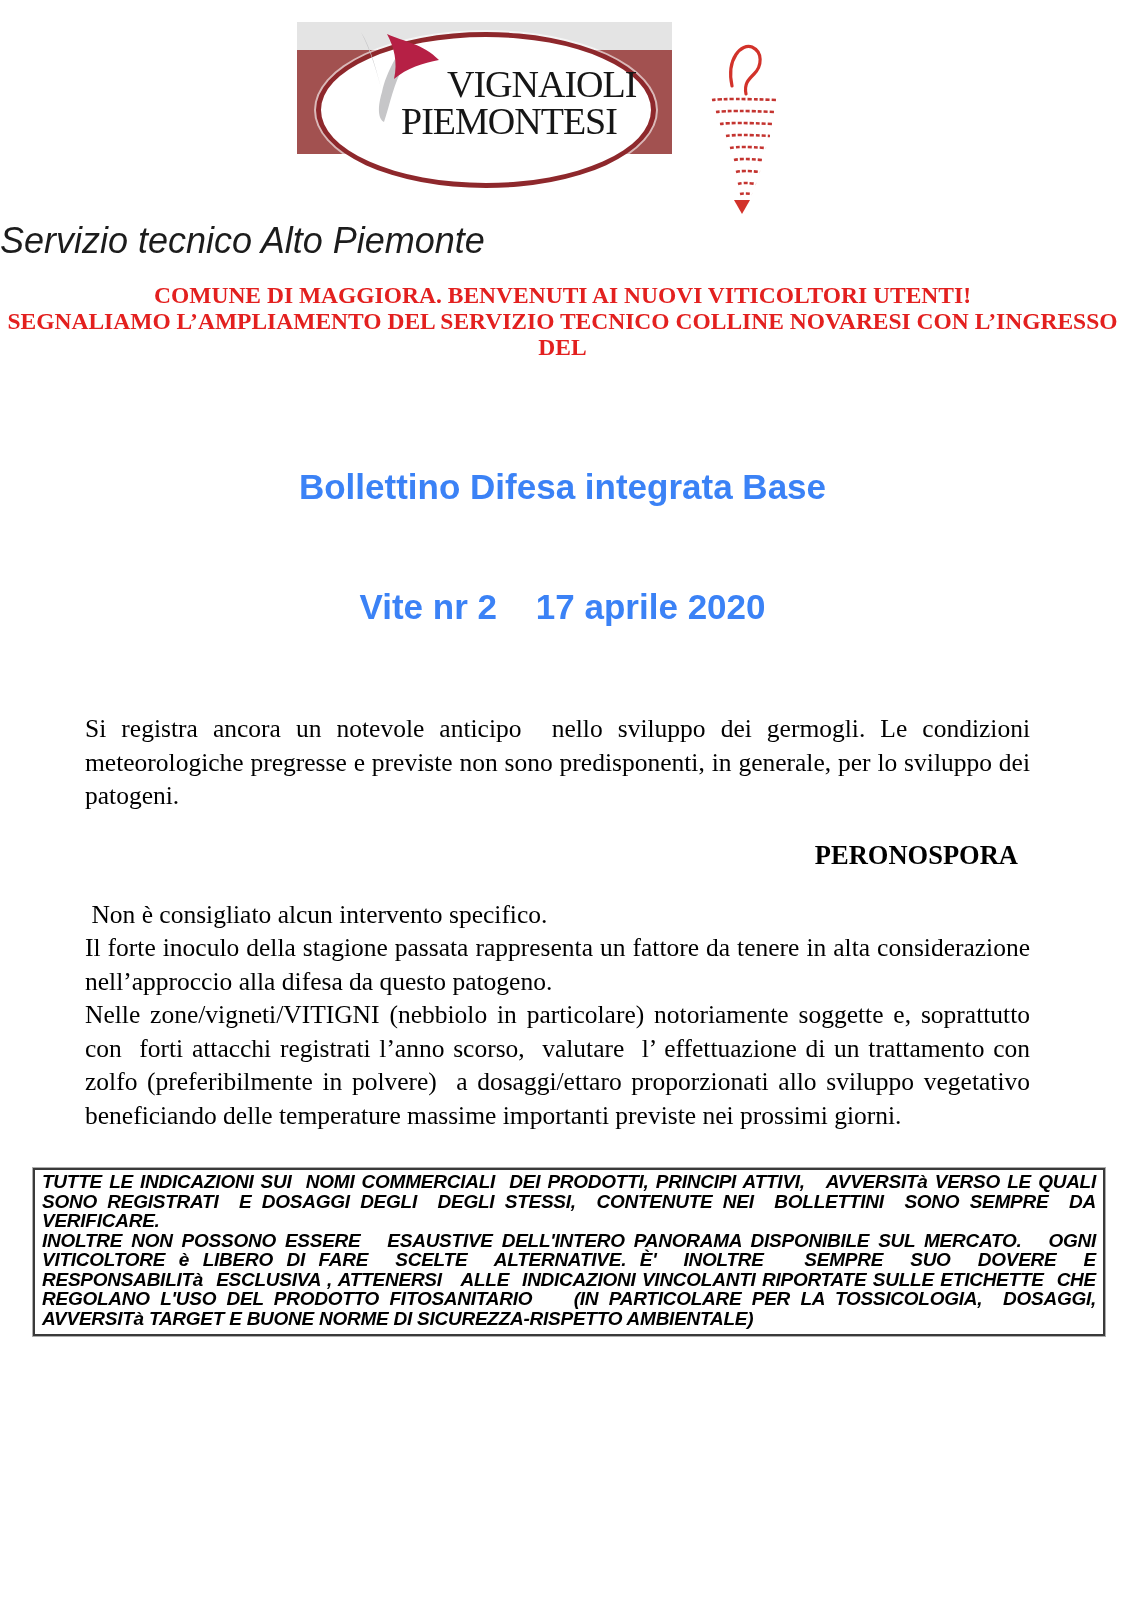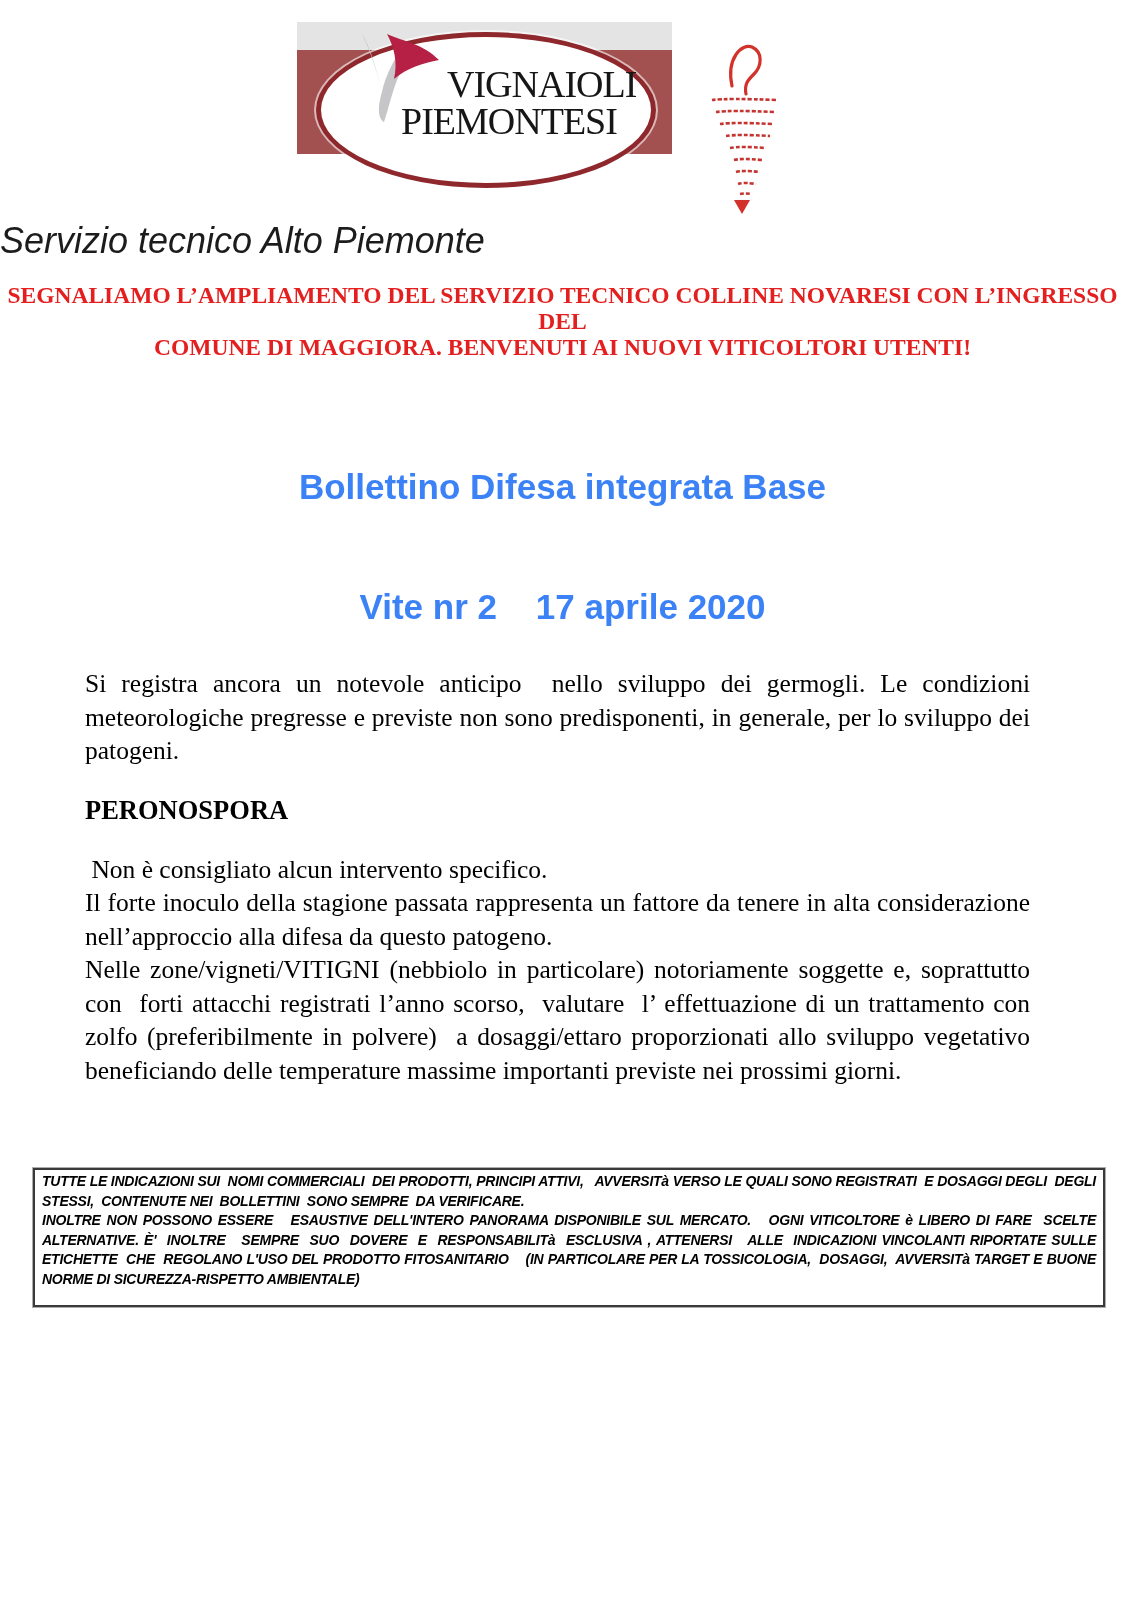--- a/index.html
+++ b/index.html
@@ -40,34 +40,34 @@
   }
   
   .doc-title{
     margin-top:27px;text-align:center;
     font-family:"Liberation Sans","DejaVu Sans",sans-serif;font-weight:bold;
     font-size:35px;line-height:40px;color:#3b82f6;white-space:pre;
   }
   
   .content{margin:0 95px 0 85px;font-size:25.5px;line-height:33.5px;}
   .p{white-space:pre-wrap;text-align:justify;margin:0;}
-  .p-intro{}
+  .p-intro{margin-top:45px;}
   .sec-heading{
-    text-align:left;font-weight:bold;font-size:26.5px;line-height:30px;margin:0;
+    text-align:right;font-weight:bold;font-size:26.5px;line-height:30px;margin:12px;
   }
   .h-peronospora{margin-top:27px;}
   .p-peronospora{margin-top:28px;text-align:left;}
   .h-oidio{margin-top:33px;}
   
   .disclaimer-box{
     position:absolute;left:33px;top:1168px;width:1054px;
     border:2.5px solid #3a3a3a;outline:1px solid #adadad;
-    padding:2px 7px 16px 7px;background:#fff;
+    padding:2px 7px 6px 7px;background:#fff;
     font-family:"Liberation Sans","DejaVu Sans",sans-serif;
-    font-weight:bold;font-style:italic;font-size:14px;line-height:19.5px;
+    font-weight:bold;font-style:italic;font-size:19px;line-height:19.5px;
     letter-spacing:-0.25px;color:#000;
   }
   .disclaimer-box .p{margin:0;}
 </style>
 </head>
 <body>
 
 <div class="header-row">
   <div class="logo-box">
     <div class="logo-ellipse"></div>
@@ -93,22 +93,22 @@
       <path d="M 38,146 q 6,-2 18,0"></path>
       <path d="M 40,156 q 4,-1 12,0"></path>
     </g>
     <path d="M 34,162 L 50,162 L 42,176 Z" fill="#d2322a"></path>
   </svg>
 </div>
 
 <div class="subtitle">Servizio tecnico Alto Piemonte</div>
 
 <div class="notice">
+  <div>COMUNE DI MAGGIORA. BENVENUTI AI NUOVI VITICOLTORI UTENTI!</div>
   <div>SEGNALIAMO L’AMPLIAMENTO DEL SERVIZIO TECNICO COLLINE NOVARESI CON L’INGRESSO DEL</div>
-  <div>COMUNE DI MAGGIORA. BENVENUTI AI NUOVI VITICOLTORI UTENTI!</div>
 </div>
 
 <div class="doc-title">
   <div>Bollettino Difesa integrata Base</div>
   <div>Vite nr 2    17 aprile 2020</div>
 </div>
 
 <div class="content">
   <p class="p p-intro">Si registra ancora un notevole anticipo  nello sviluppo dei germogli. Le condizioni meteorologiche pregresse e previste non sono predisponenti, in generale, per lo sviluppo dei patogeni.</p>
 

